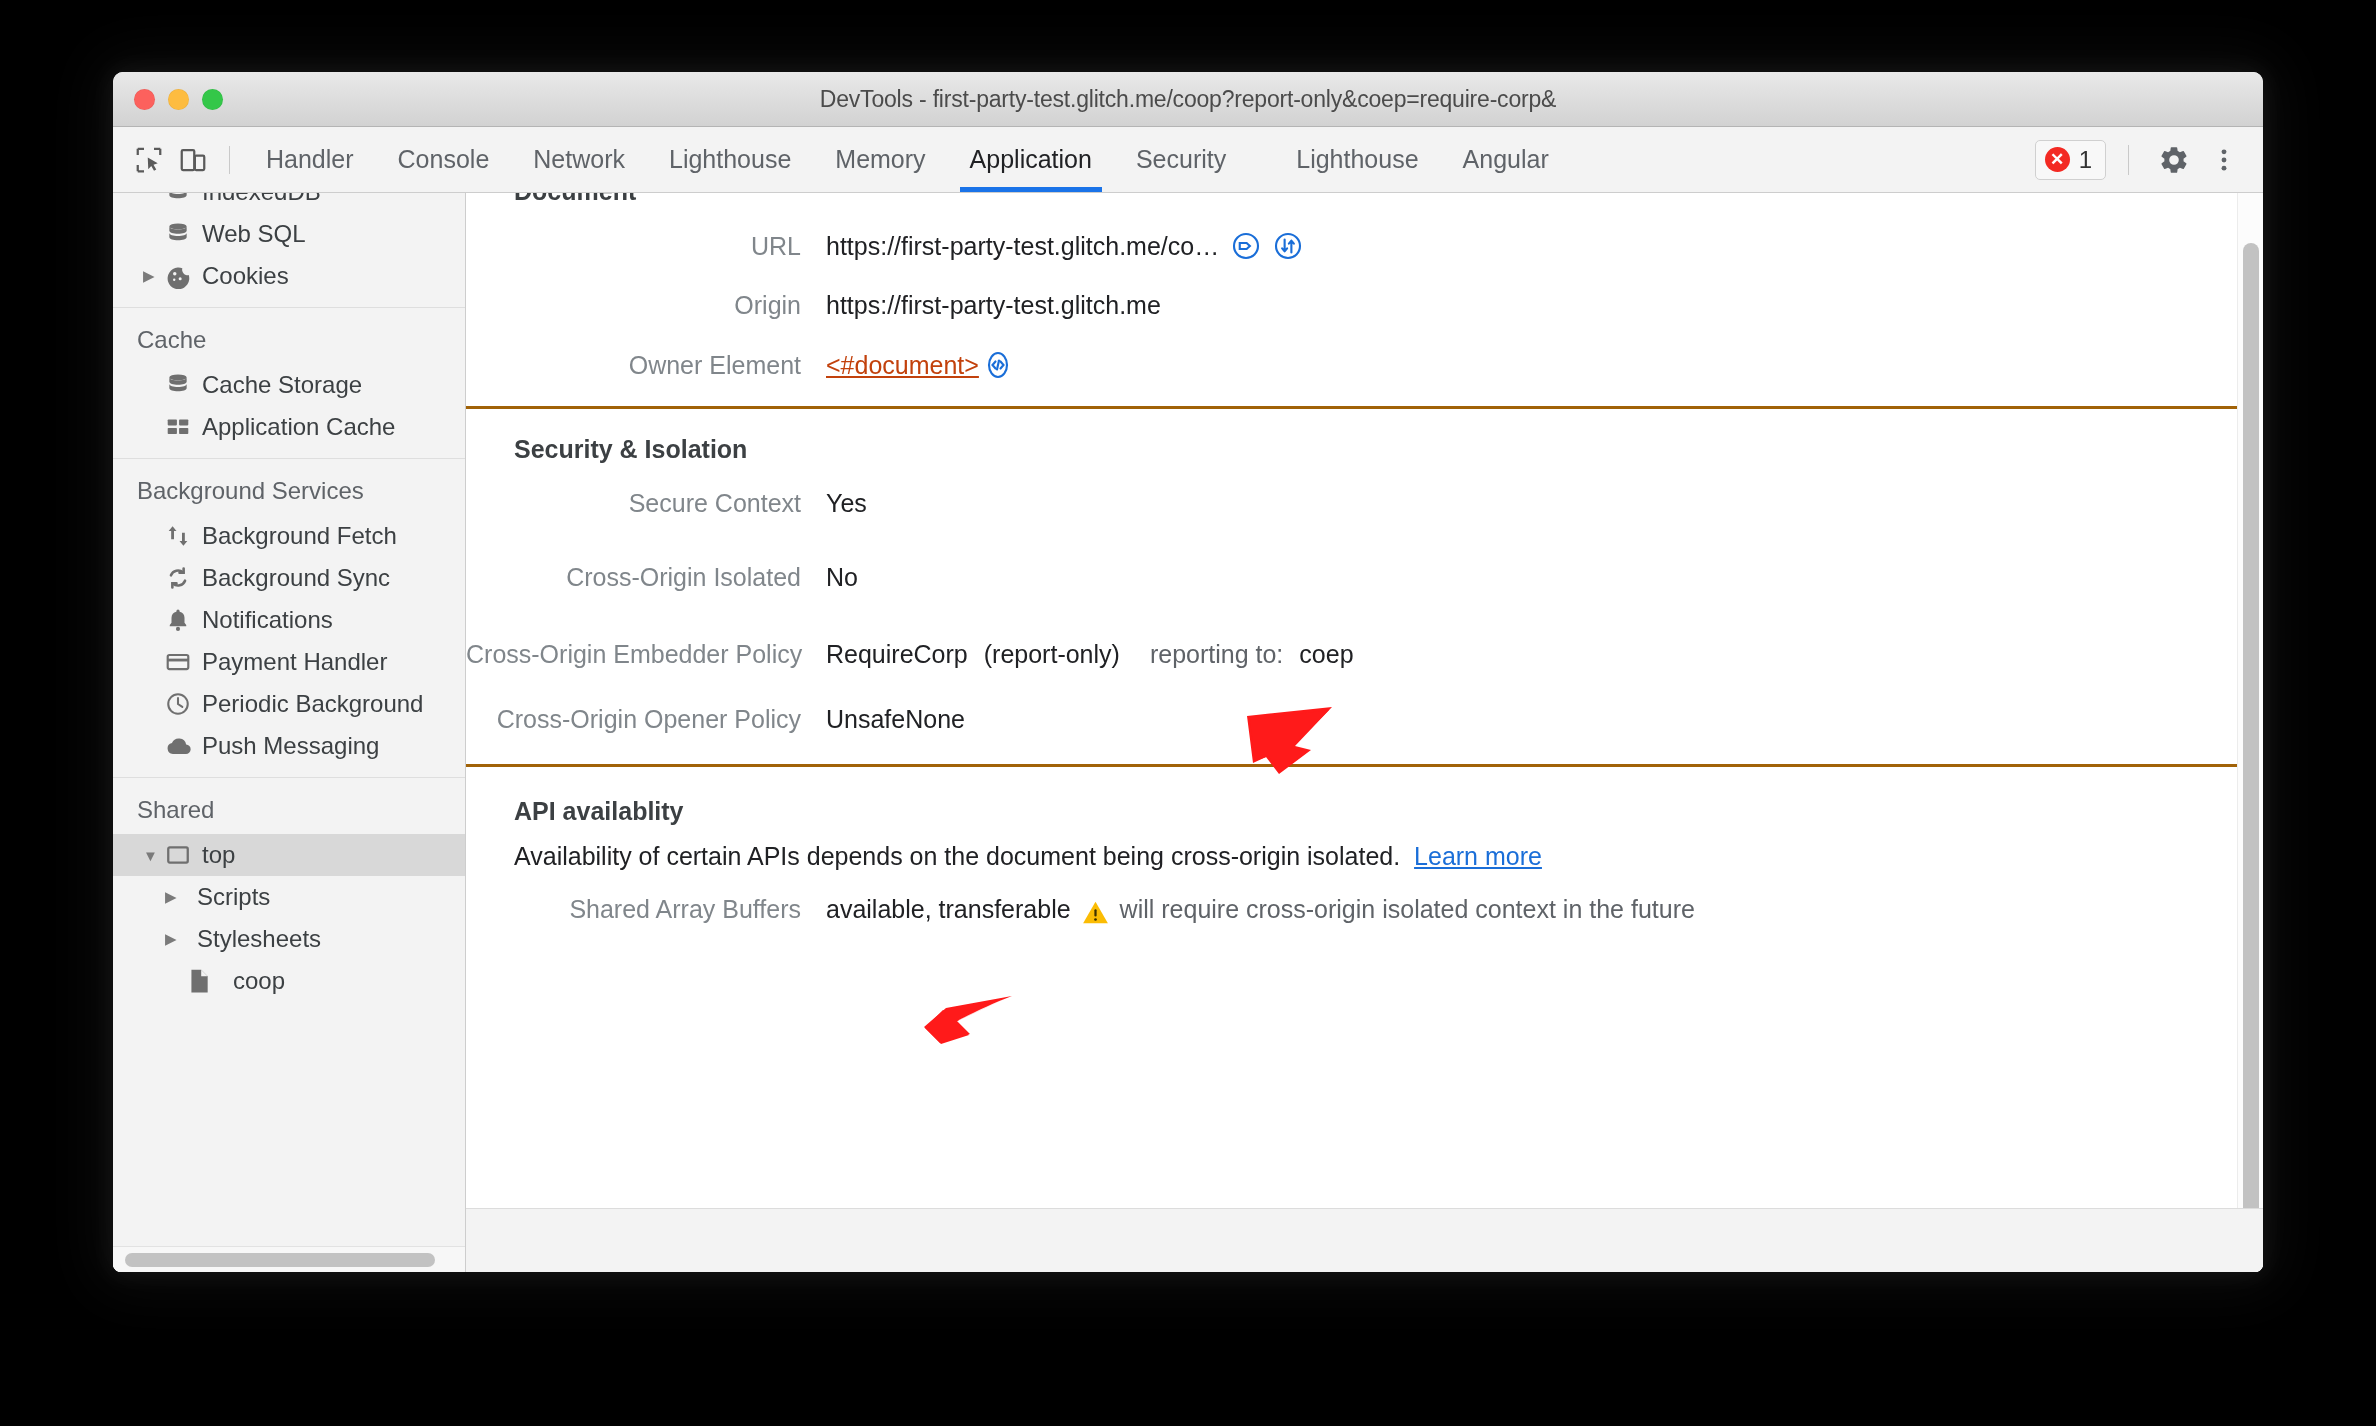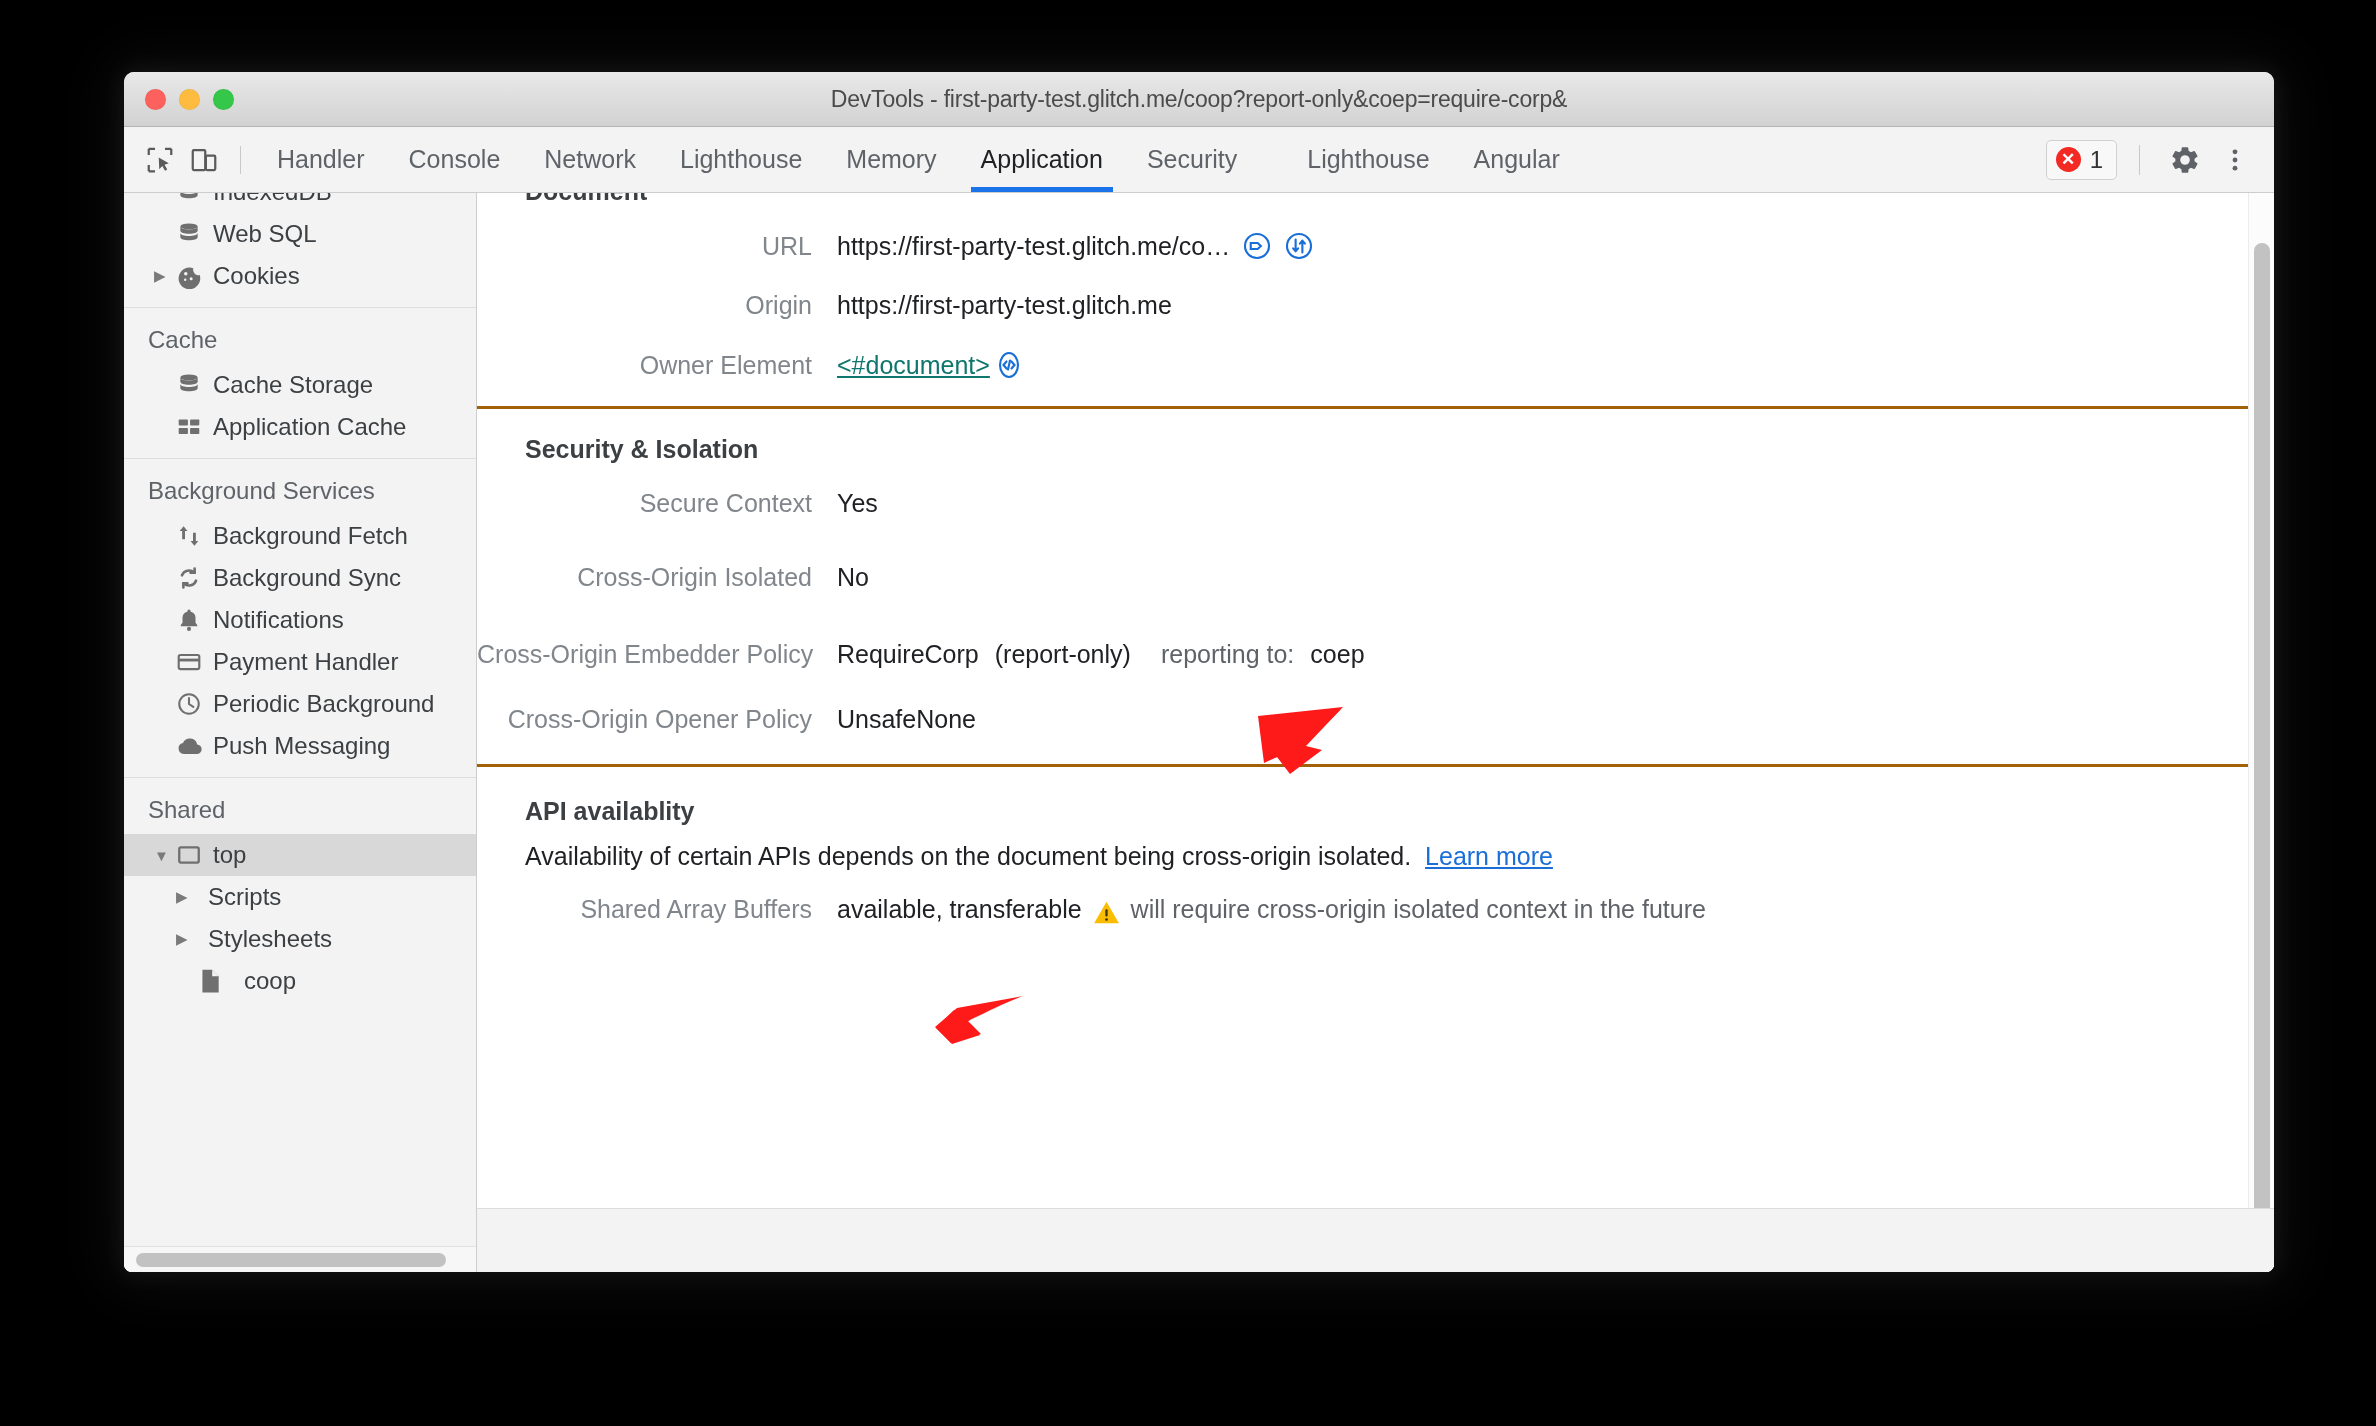--- a/index.html
+++ b/index.html
@@ -6,21 +6,21 @@
   html, body {
     width: 2376px; height: 1426px;
     background: #000;
     font-family: "Liberation Sans", sans-serif;
     overflow: hidden;
   }
 
   
   #window {
     position: absolute;
-    left: 124px; top: 72px;
+    left: 113px; top: 72px;
     width: 2150px; height: 1200px;
     background: #fff;
     border-radius: 10px 10px 8px 8px;
     box-shadow: 0 0 60px 18px rgba(255,255,255,0.045),
                 0 0 22px 6px rgba(255,255,255,0.05);
     overflow: hidden;
   }
 
   #titlebar {
     position: relative;
@@ -198,21 +198,21 @@
 
   .blue-ico {
     width: 30px; height: 30px; margin-left: 12px;
     color: #1a6ed8;
     display: inline-flex; align-items: center; justify-content: center;
   }
 
   .link {
     color: #1a6ed8; text-decoration: underline;
   }
-  .owner-link { color: #0f766e; text-decoration: underline; }
+  .owner-link { color: #c2410c; text-decoration: underline; }
 
   .para {
     font-size: 25px; color: #202124;
     padding: 6px 0 14px 48px;
   }
   .warn-ico {
     display: inline-block; width: 27px; height: 25px;
     margin: 0 11px; position: relative; top: 3px;
   }
 

